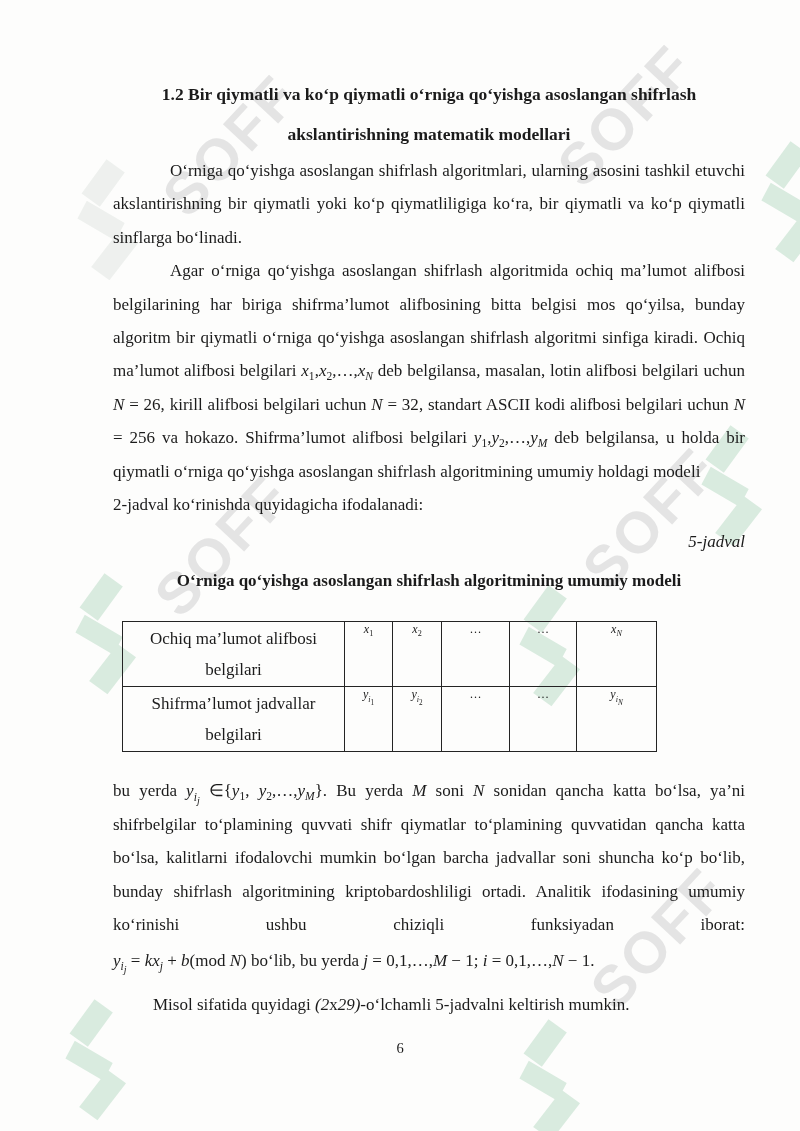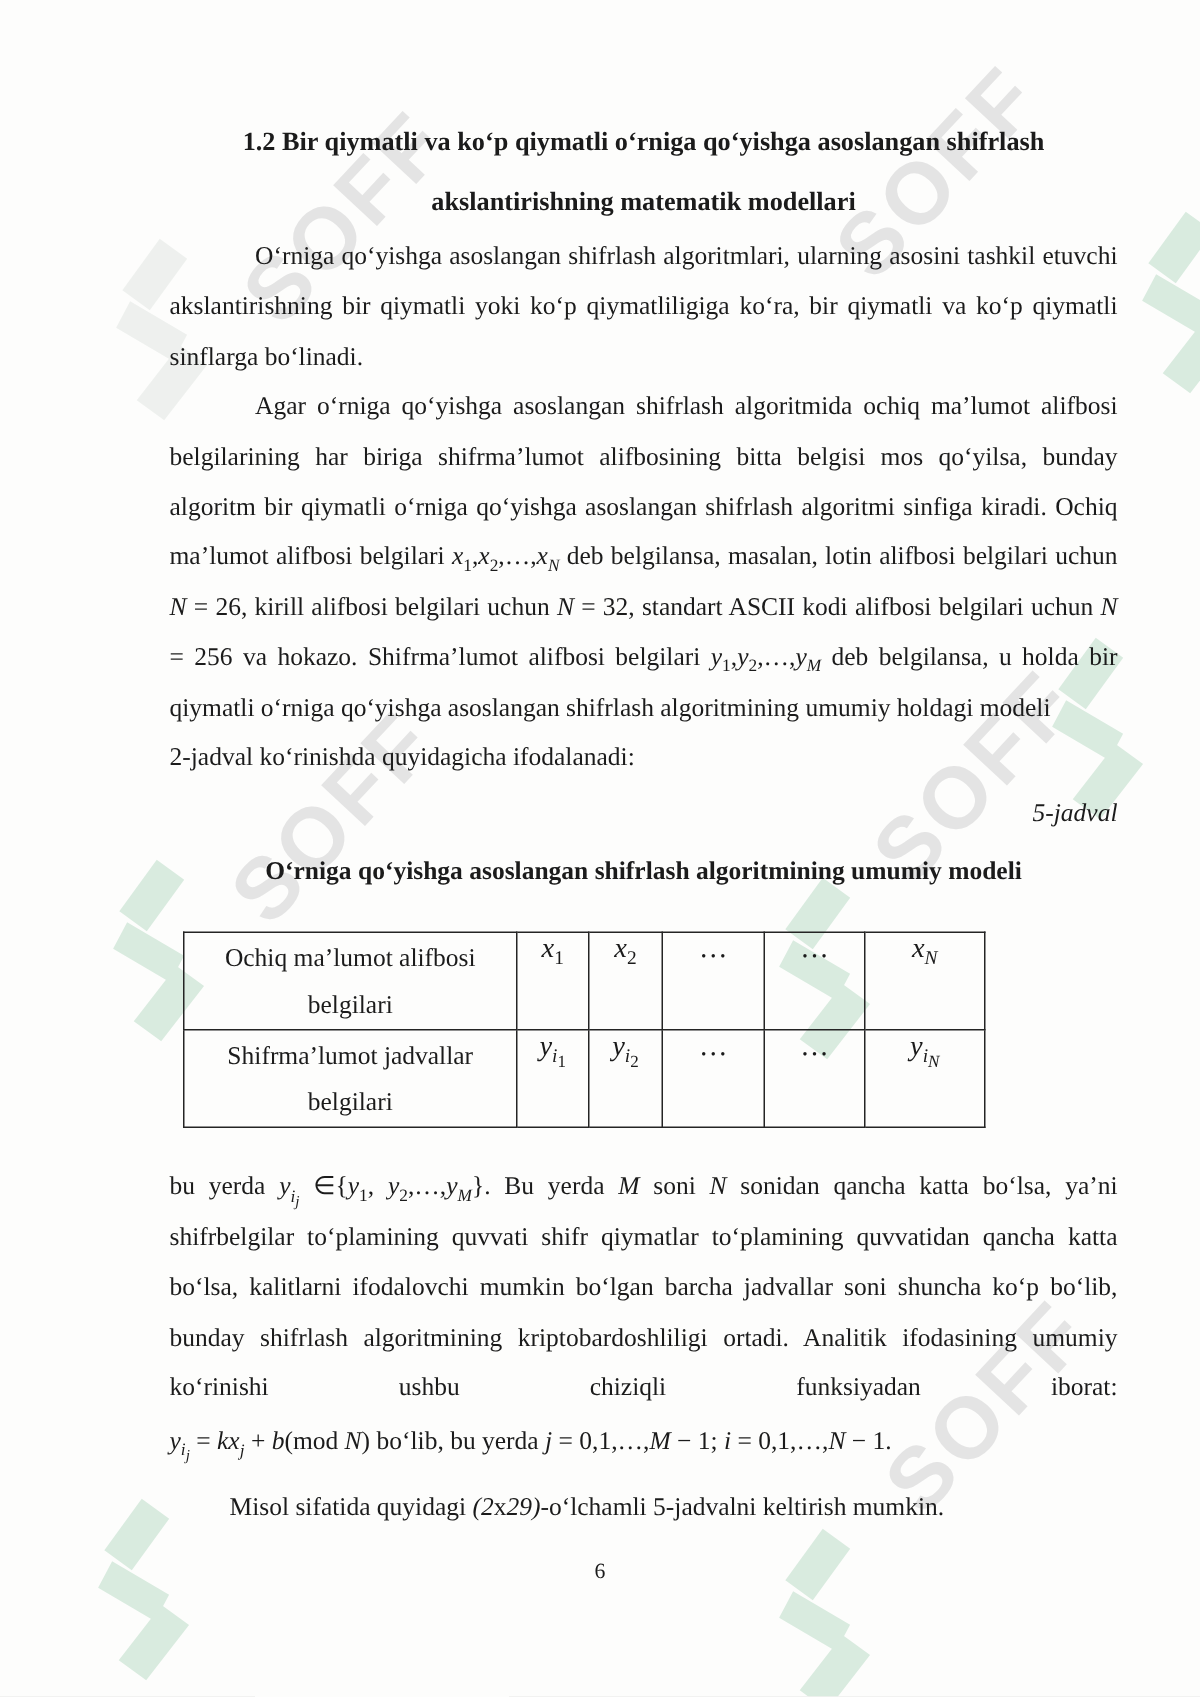--- a/index.html
+++ b/index.html
@@ -25,21 +25,21 @@
     line-height:40px;
   }
   p.body{margin:0;font-size:17px;line-height:33.4px;text-align:justify;}
   p.indent{text-indent:57px;}
   p.just-all{text-align-last:justify;}
   .table-label{margin-top:4px;font-size:17px;font-style:italic;text-align:right;line-height:33px;}
   .table-title{margin-top:6px;font-size:17px;font-weight:bold;text-align:center;line-height:33px;}
   table.model{border-collapse:collapse;margin:24px 11px 0 9px;table-layout:fixed;}
   table.model td{border:1.6px solid #242424;padding:0;}
   td.cell-label{width:221px;text-align:center;font-size:17px;line-height:31px;padding:2px 6px;}
-  td.cell-math{text-align:center;vertical-align:top;padding-top:9px;font-size:19px;}
+  td.cell-math{text-align:center;vertical-align:top;padding-top:9px;font-size:12px;}
   tr.trow{height:65px;}
   .c1{width:47px}.c2{width:48px}.c3{width:67px}.c4{width:66px}.c5{width:79px}
   .math i{font-family:"Liberation Serif", serif;}
   sub{font-size:68%;line-height:0;}
   sub sub{font-size:88%;}
   p.after-table{margin-top:22px;}
   p.formula-line{line-height:38px;text-align:left;}
   p.misol{margin-top:8px;padding-left:40px;text-align:left;}
   .page-number{
     position:absolute;left:0;right:0;top:1040px;z-index:1;

